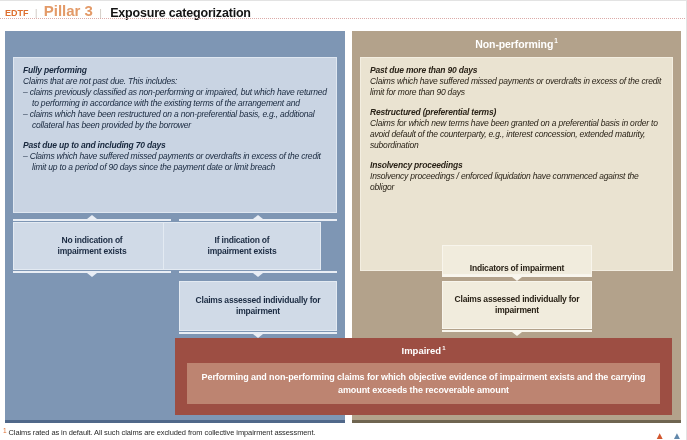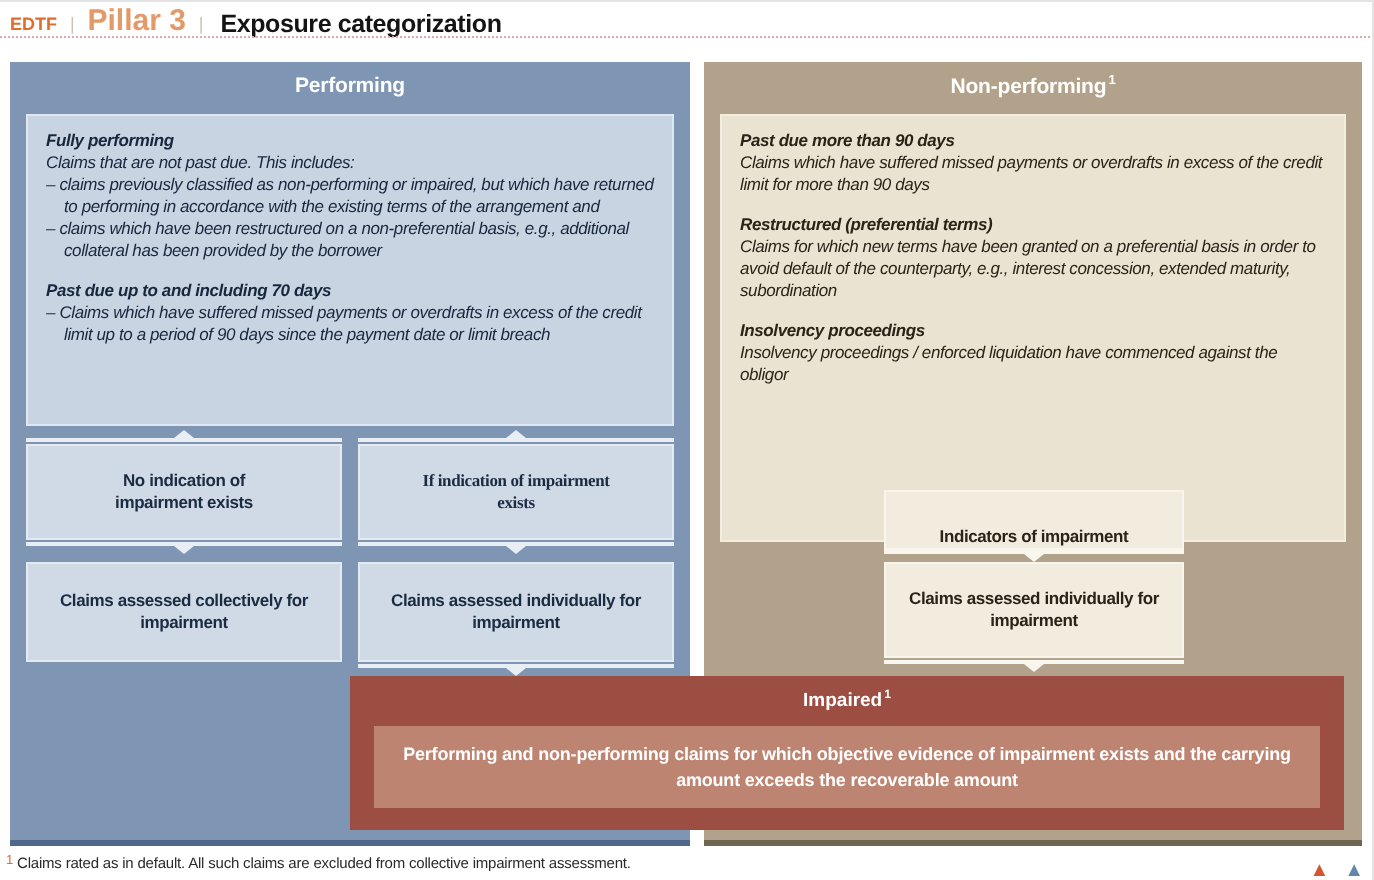--- a/index.html
+++ b/index.html
@@ -49,21 +49,21 @@
   .node {
     position: absolute; display: flex; align-items: center; justify-content: center;
     text-align: center; font-weight: bold; font-size: 8.5px; line-height: 11px; letter-spacing: -0.2px;
   }
   .node-blue  { background: #d0dae7; border: 1px solid #e3eaf2; color: #1b2b42; }
   .node-cream { background: #f1ecdd; border: 1px solid #f8f5ec; color: #2a2318; }
   .node .txt { max-width: 132px; }
   .node .txt.narrow { max-width: 96px; }
 
   .p-row1-left  { left: 8px;   top: 191px; width: 158px; height: 48px; }
-  .p-row1-right { left: 174px; top: 191px; width: 158px; height: 48px; font-family: Liberation Serif, serif; }
+  .p-row1-right { left: 158px; top: 191px; width: 158px; height: 48px; }
   .p-row2-left  { left: 8px;   top: 250px; width: 158px; height: 50px; }
   .p-row2-right { left: 174px; top: 250px; width: 158px; height: 50px; }
 
   .np-indicators { left: 90px; top: 214px; width: 150px; height: 30px; align-items: flex-end; }
   .np-assessed   { left: 90px; top: 250px; width: 150px; height: 48px; }
 
   
   .conn { position: absolute; display: flex; flex-direction: column; align-items: center; }
   .conn .line { width: 100%; height: 2px; }
   .conn .tri  { width: 0; height: 0; border-left: 5px solid transparent; border-right: 5px solid transparent; }
@@ -116,21 +116,20 @@
   <div class="top-header">
     <span class="brand">EDTF</span>
     <span class="pipe">|</span>
     <span class="section-label">Pillar 3</span>
     <span class="pipe">|</span>
     <span class="page-title">Exposure categorization</span>
   </div>
   <div class="dotted-rule"></div>
 
   <div class="col col-performing">
-    <div class="col-header">Performing</div>
 
     <div class="info-box perf-info">
       <div class="hd">Fully performing</div>
       <div>Claims that are not past due. This includes:</div>
       <div class="bullet">– claims previously classified as non-performing or impaired, but which have returned to performing in accordance with the existing terms of the arrangement and</div>
       <div class="bullet">– claims which have been restructured on a non-preferential basis, e.g., additional collateral has been provided by the borrower</div>
       <div class="hd gap">Past due up to and including 70 days</div>
       <div class="bullet">– Claims which have suffered missed payments or overdrafts in excess of the credit limit up to a period of 90 days since the payment date or limit breach</div>
     </div>
 
@@ -152,23 +151,20 @@
 
     <div class="conn conn-blue down c-p-mid-left">
         <span class="line"></span>
         <span class="tri"></span>
       </div>
     <div class="conn conn-blue down c-p-mid-right">
         <span class="line"></span>
         <span class="tri"></span>
       </div>
 
-    <div class="node node-blue p-row2-left">
-      <span class="txt">Claims assessed collectively for impairment</span>
-    </div>
     <div class="node node-blue p-row2-right">
       <span class="txt">Claims assessed individually for impairment</span>
     </div>
 
     <div class="conn conn-blue down c-p-bot-right">
         <span class="line"></span>
         <span class="tri"></span>
       </div>
   </div>
 

